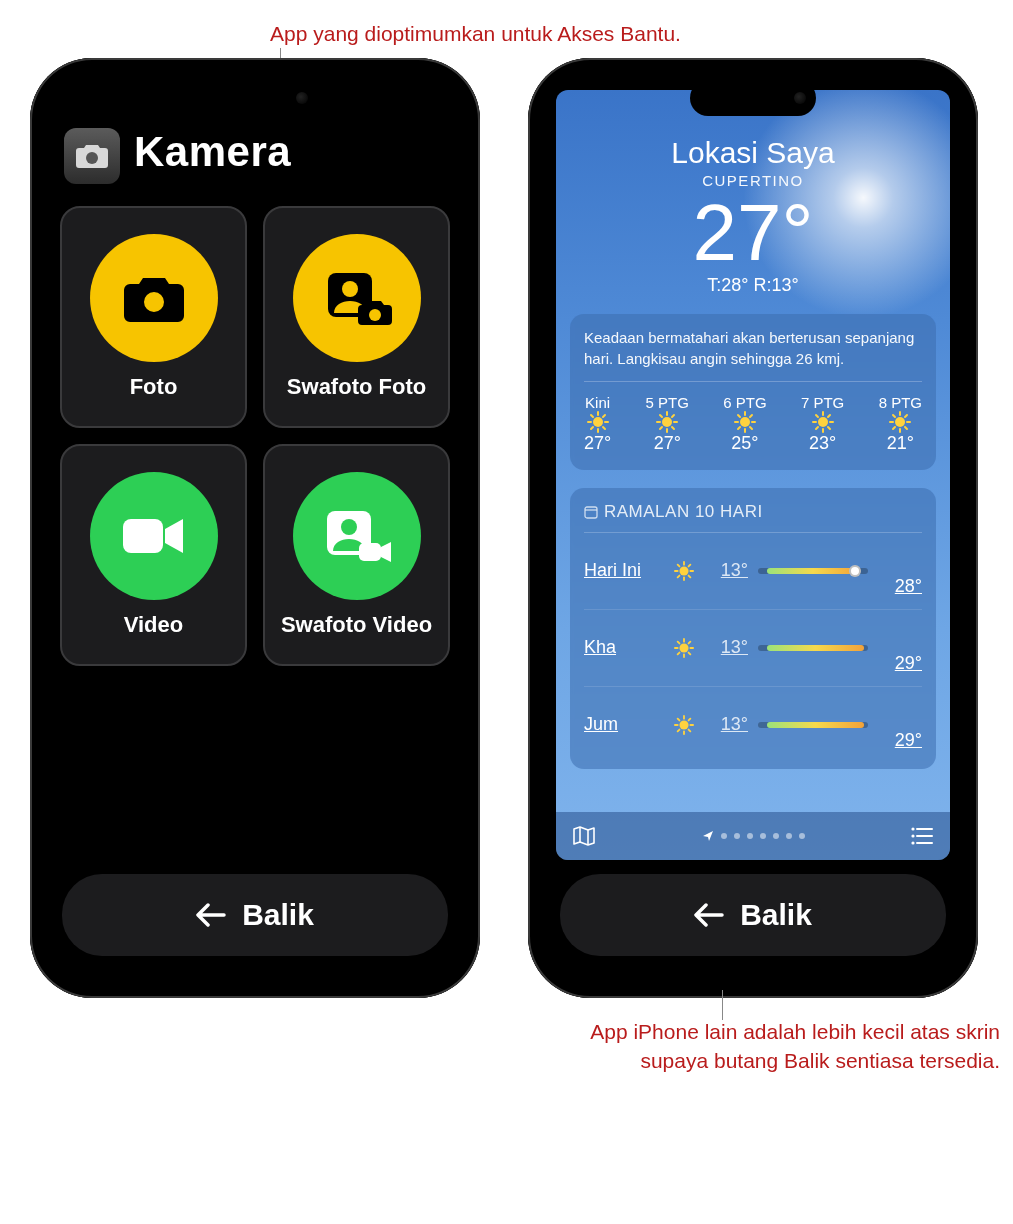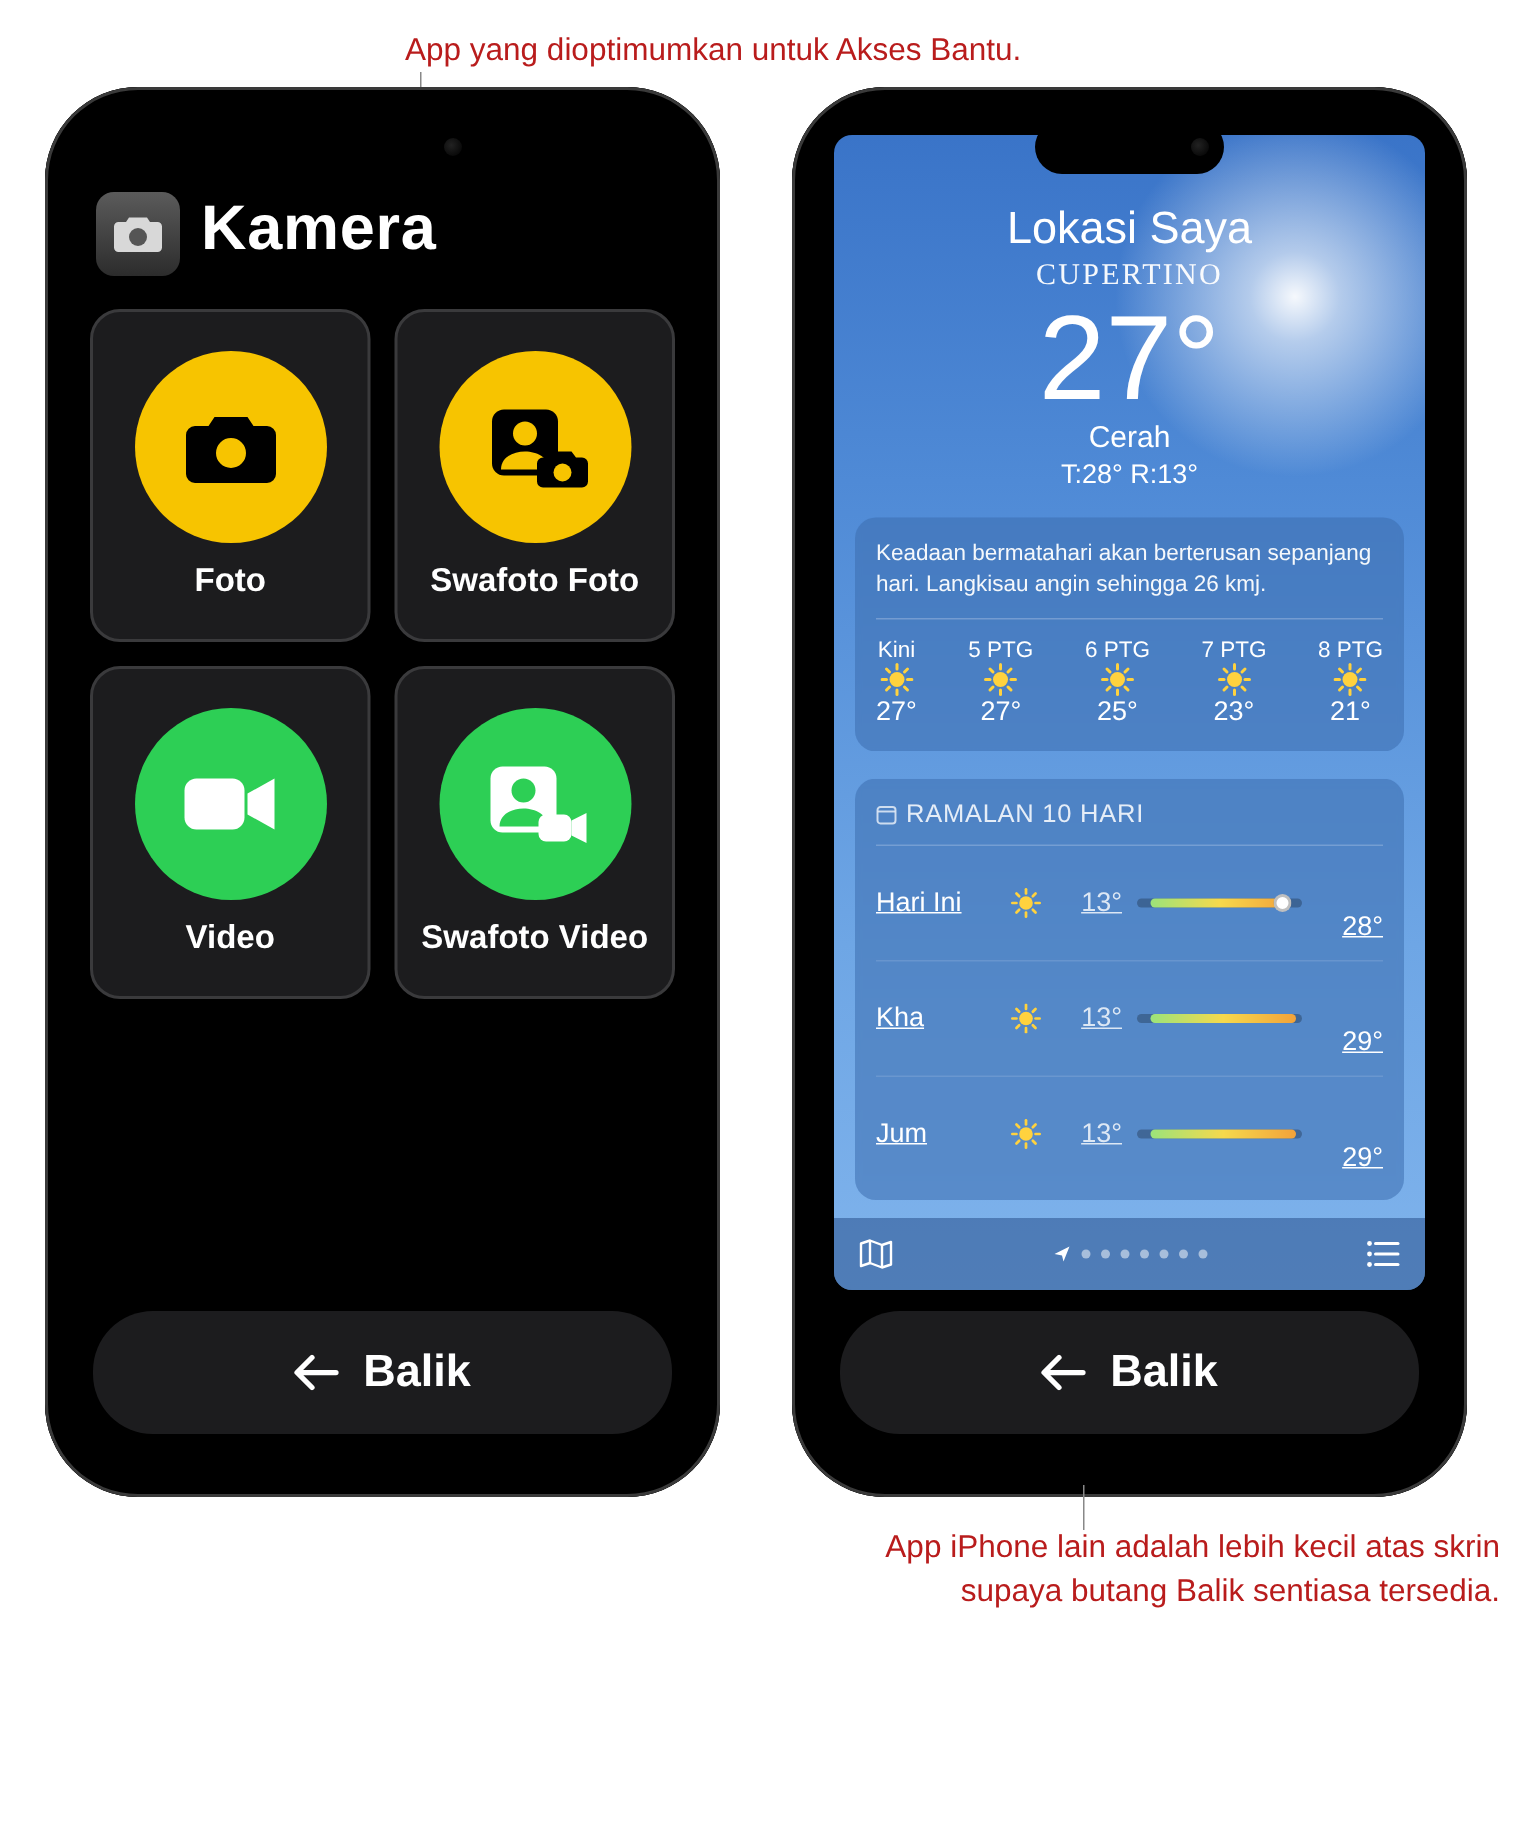--- a/index.html
+++ b/index.html
@@ -142,21 +142,21 @@
     border-radius: 12px;
     background:
       radial-gradient(circle at 78% 14%, rgba(255,255,255,0.95) 0px, rgba(255,255,255,0.6) 30px, rgba(255,255,255,0) 120px),
       linear-gradient(180deg,#3a74c8 0%, #4f8ad6 30%, #6ea6e5 70%, #7fb3ec 100%);
     color: #fff;
     position: relative;
     overflow: hidden;
   }
   .wx-top { text-align: center; padding-top: 46px; }
   .wx-loc { font-size: 30px; font-weight: 500; }
-  .wx-city { font-size: 20px; letter-spacing: 1.5px; opacity: 0.95; margin-top: 2px; font-family: Liberation Serif, serif; }
+  .wx-city { font-size: 15px; letter-spacing: 1.5px; opacity: 0.95; margin-top: 2px; }
   .wx-temp { font-size: 80px; font-weight: 300; line-height: 1; margin-top: 4px; }
   .wx-cond { font-size: 20px; margin-top: 2px; }
   .wx-hilo { font-size: 18px; margin-top: 2px; }
   .wx-card {
     background: rgba(60,110,175,0.55);
     border-radius: 14px;
     margin: 18px 14px 0 14px;
     padding: 14px 14px 16px 14px;
     font-size: 15px;
     backdrop-filter: blur(2px);
@@ -291,21 +291,20 @@
     <div class="notch"></div>
     <div class="screen p2-screen">
 
       <div class="weather-wrap">
         <div class="weather">
 
           <div class="wx-top">
             <div class="wx-loc">Lokasi Saya</div>
             <div class="wx-city">CUPERTINO</div>
             <div class="wx-temp">27°</div>
-            <div class="wx-cond">Cerah</div>
             <div class="wx-hilo">T:28° R:13°</div>
           </div>
 
           <div class="wx-card">
             <div class="wx-desc">Keadaan bermatahari akan berterusan sepanjang hari. Langkisau angin sehingga 26 kmj.</div>
             <div class="wx-hours">
               <div class="wx-hour">
                 <span>Kini</span>
                 <svg width="22" height="22" viewBox="0 0 22 22">
                     <circle cx="11" cy="11" r="5" fill="#ffd23e"></circle>

